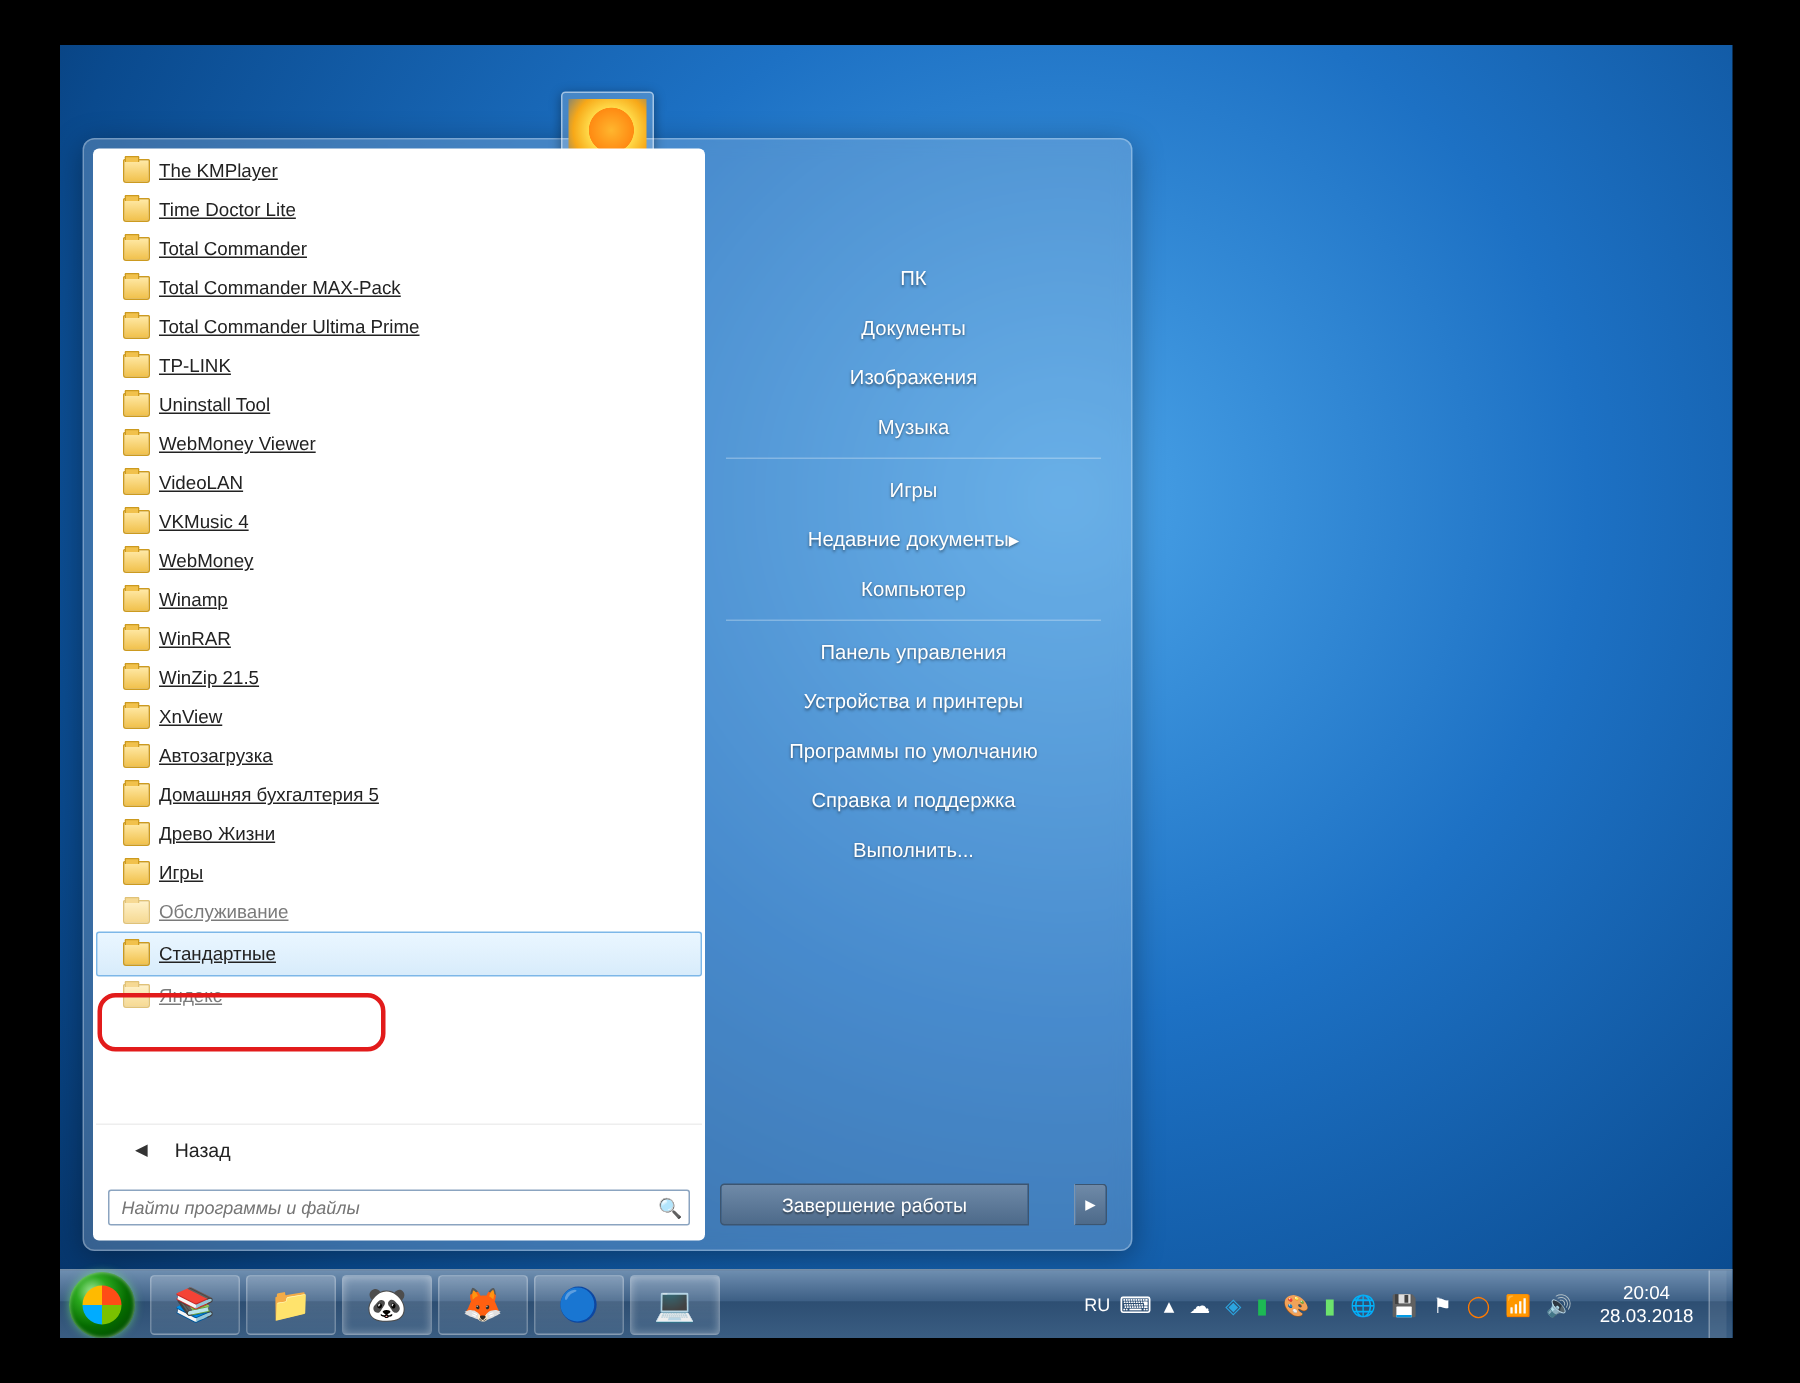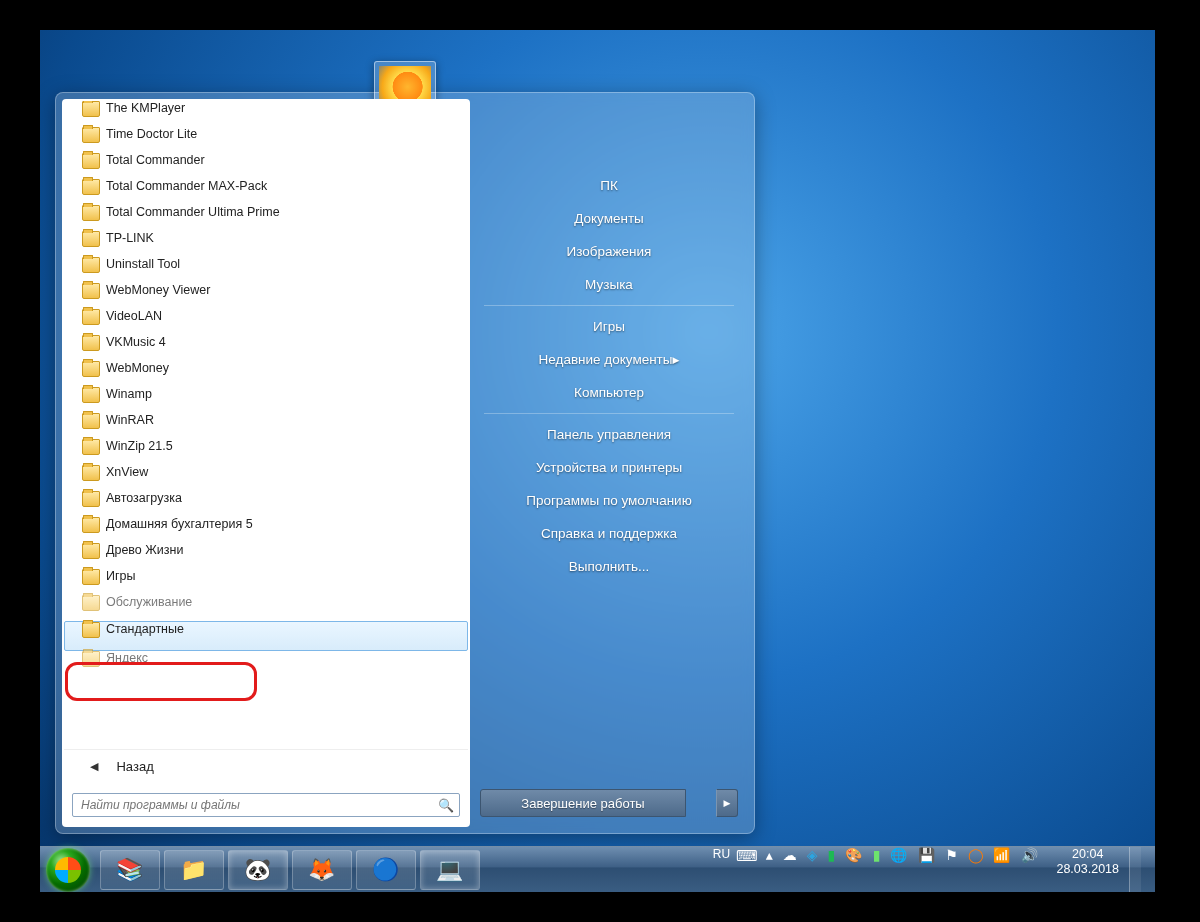--- a/index.html
+++ b/index.html
@@ -18,22 +18,22 @@
 }
 .startmenu-inner { display: flex; height: 100%; }
 .left-panel {
   width: 408px; background: #fff; border-radius: 4px; padding: 2px;
   display: flex; flex-direction: column; position: relative;
 }
 .program-list {
   flex: 1; overflow-y: auto; overflow-x: hidden; font-size: 12.5px; color: #222;
 }
 .program-item {
-  display: flex; align-items: flex-start; height: 26px; padding: 0 4px 0 18px;
-  cursor: default; position: relative;
+  display: flex; align-items: center; height: 26px; padding: 0 4px 0 18px;
+  cursor: default; position: relative; text-decoration: underline;
 }
 .program-item.selected {
   background: linear-gradient(#eaf6ff,#d8ecfb);
   border: 1px solid #7db7e8; border-radius: 2px; height: 30px; padding-left: 17px;
 }
 .program-item.cutoff { opacity: 0.6; }
 .folder-icon {
   width: 18px; height: 16px; margin-right: 6px; position: relative;
   background: linear-gradient(#ffe9a6,#f1c14c); border-radius: 1px 1px 2px 2px;
   border: 1px solid #cc9a1f;
@@ -114,22 +114,22 @@
 }
 .task-buttons { display: flex; gap: 4px; margin-left: 4px; }
 .task-btn {
   width: 60px; height: 40px; border-radius: 3px;
   background: linear-gradient(rgba(255,255,255,0.2),rgba(255,255,255,0.05));
   border: 1px solid rgba(255,255,255,0.25);
   display: flex; align-items: center; justify-content: center; font-size: 22px;
 }
 .task-btn.running { box-shadow: inset 0 0 6px rgba(255,255,255,0.35); }
 .tray {
-  margin-left: auto; display: flex; align-items: flex-start; color: #fff; height: 100%;
-  padding-right: 14px; font-size: 12px;
+  margin-left: auto; display: flex; align-items: center; color: #fff; height: 100%;
+  padding-right: 4px; font-size: 12px;
 }
 .lang { padding: 0 6px; font-size: 12px; }
 .tray-icons { display: flex; align-items: center; gap: 10px; padding: 0 8px; font-size: 14px; }
 .clock { text-align: center; padding: 0 10px; line-height: 1.2; font-size: 12.5px; }
 .show-desktop { width: 12px; height: 46px; border-left: 1px solid rgba(255,255,255,0.3); background: rgba(255,255,255,0.08); }
 .kbd-glyph { font-size: 15px; }
 </style>
 </head>
 <body>
 

